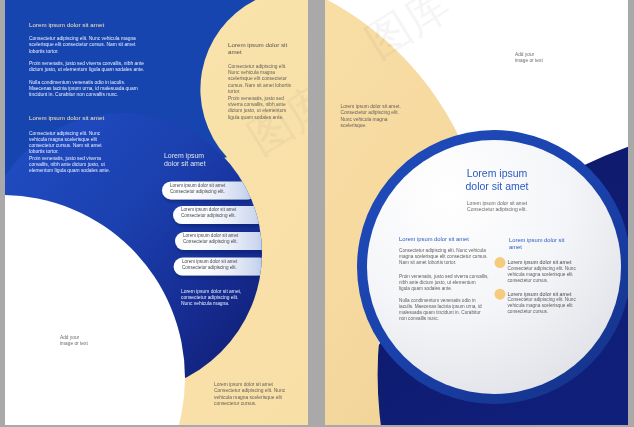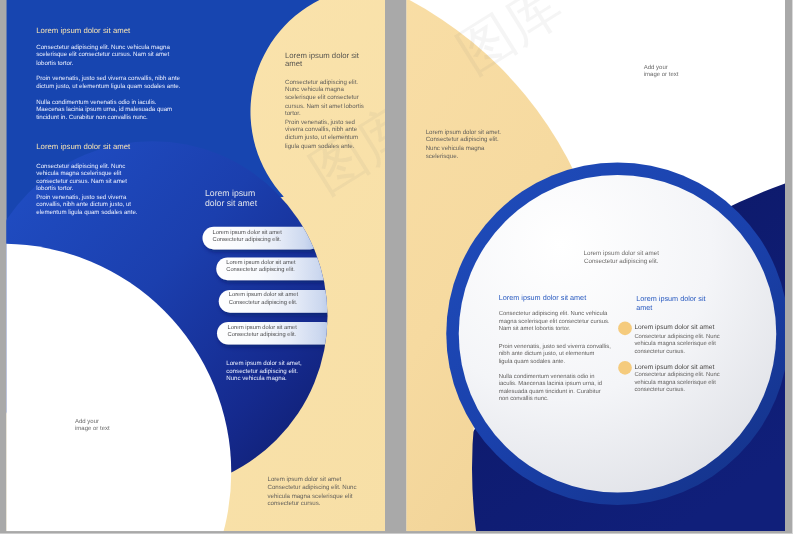--- a/index.html
+++ b/index.html
@@ -168,20 +168,22 @@
 
     <div class="wm" style="left:30px;top:22px;">图库</div>
 
     <div class="tx addTx" style="left:190px;top:51.5px;">Add your
 image or text</div>
     <div class="tx bdC" style="left:15.5px;top:104px;">Lorem ipsum dolor sit amet.
 Consectetur adipiscing elit.
 Nunc vehicula magna
 scelerisque.</div>
 
+    <div class="tx cTitle" style="left:96px;top:167px;width:152px;">Lorem ipsum
+dolor sit amet</div>
     <div class="tx cSub" style="left:96px;top:200px;width:152px;">Lorem ipsum dolor sit amet
 Consectetur adipiscing elit.</div>
 
     <div class="tx cHd" style="left:74px;top:236px;">Lorem ipsum dolor sit amet</div>
     <div class="tx cBd" style="left:74px;top:248px;">Consectetur adipiscing elit. Nunc vehicula
 magna scelerisque elit consectetur cursus.
 Nam sit amet lobortis tortor.</div>
     <div class="tx cBd" style="left:74px;top:274px;">Proin venenatis, justo sed viverra convallis,
 nibh ante dictum justo, ut elementum
 ligula quam sodales ante.</div>

